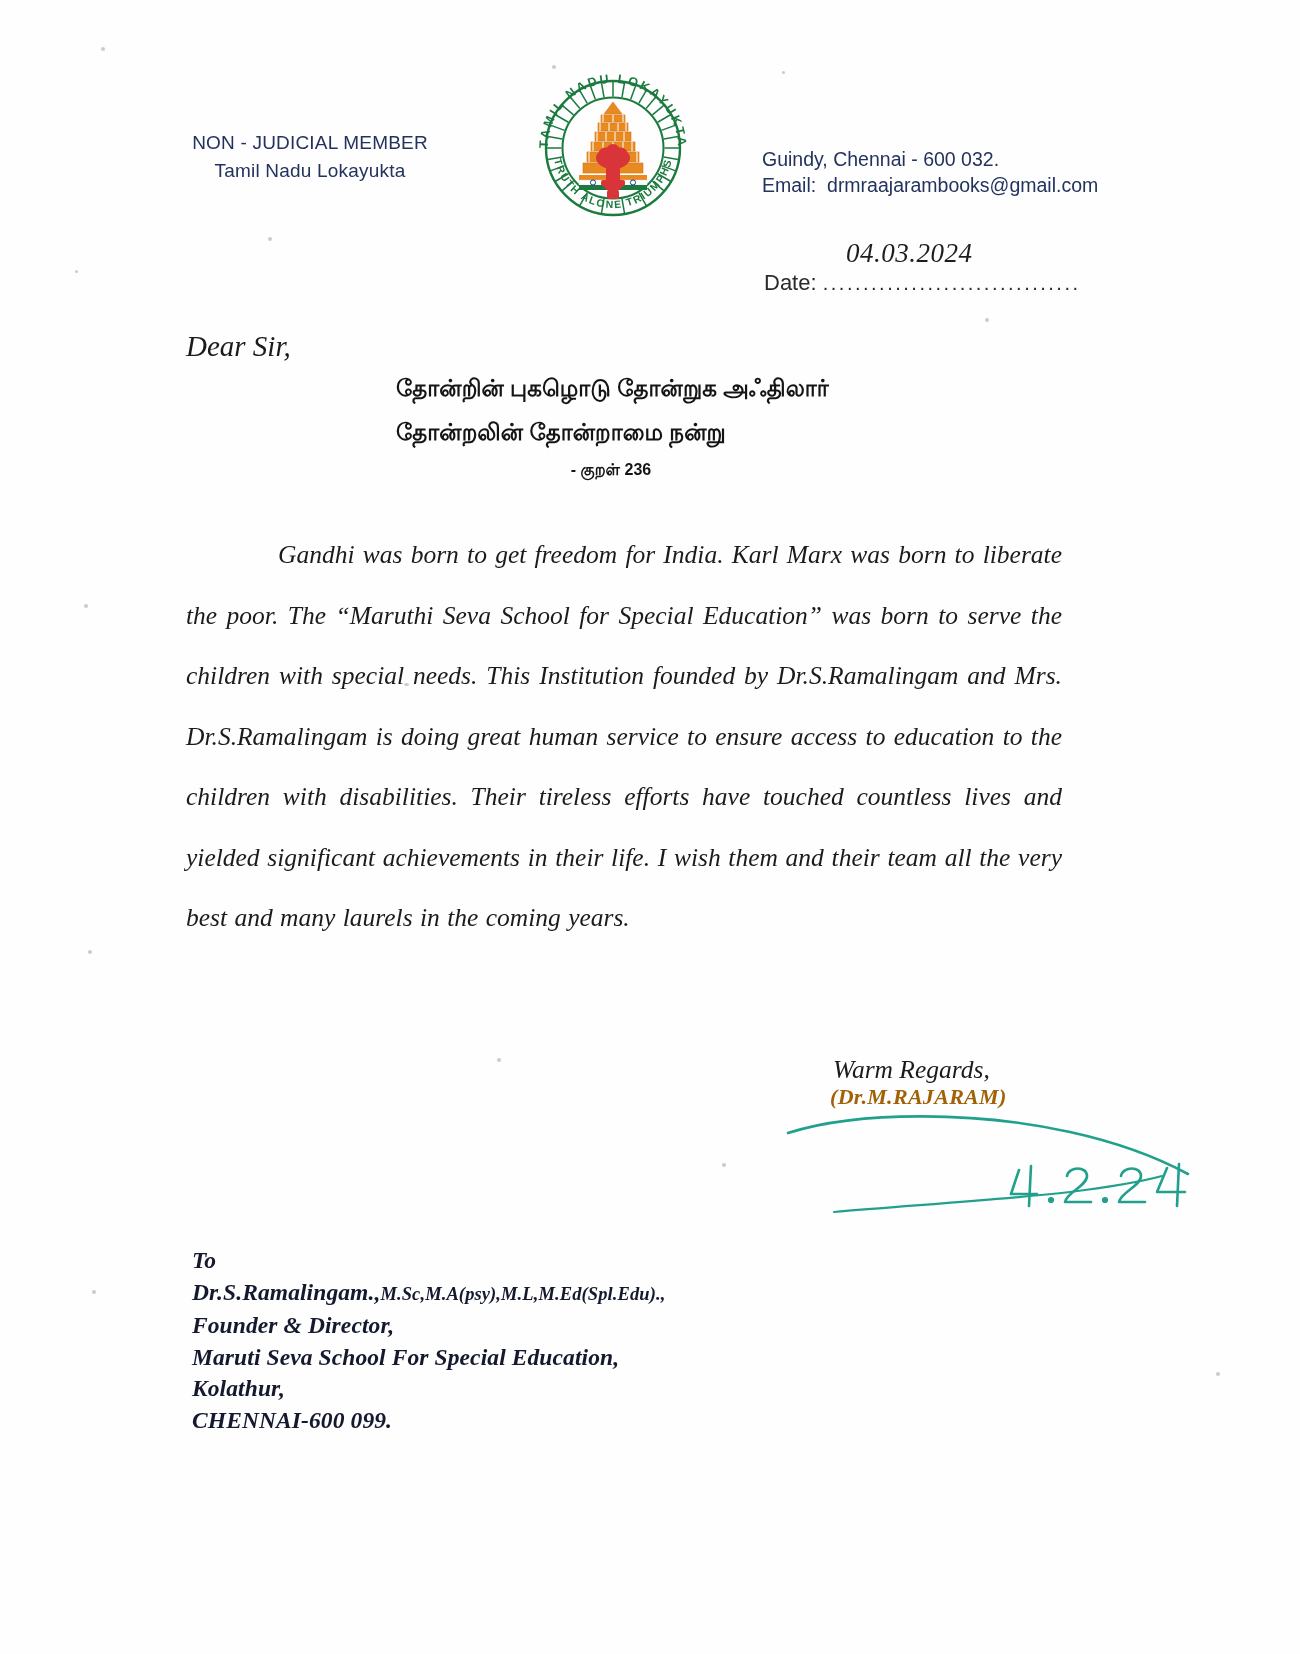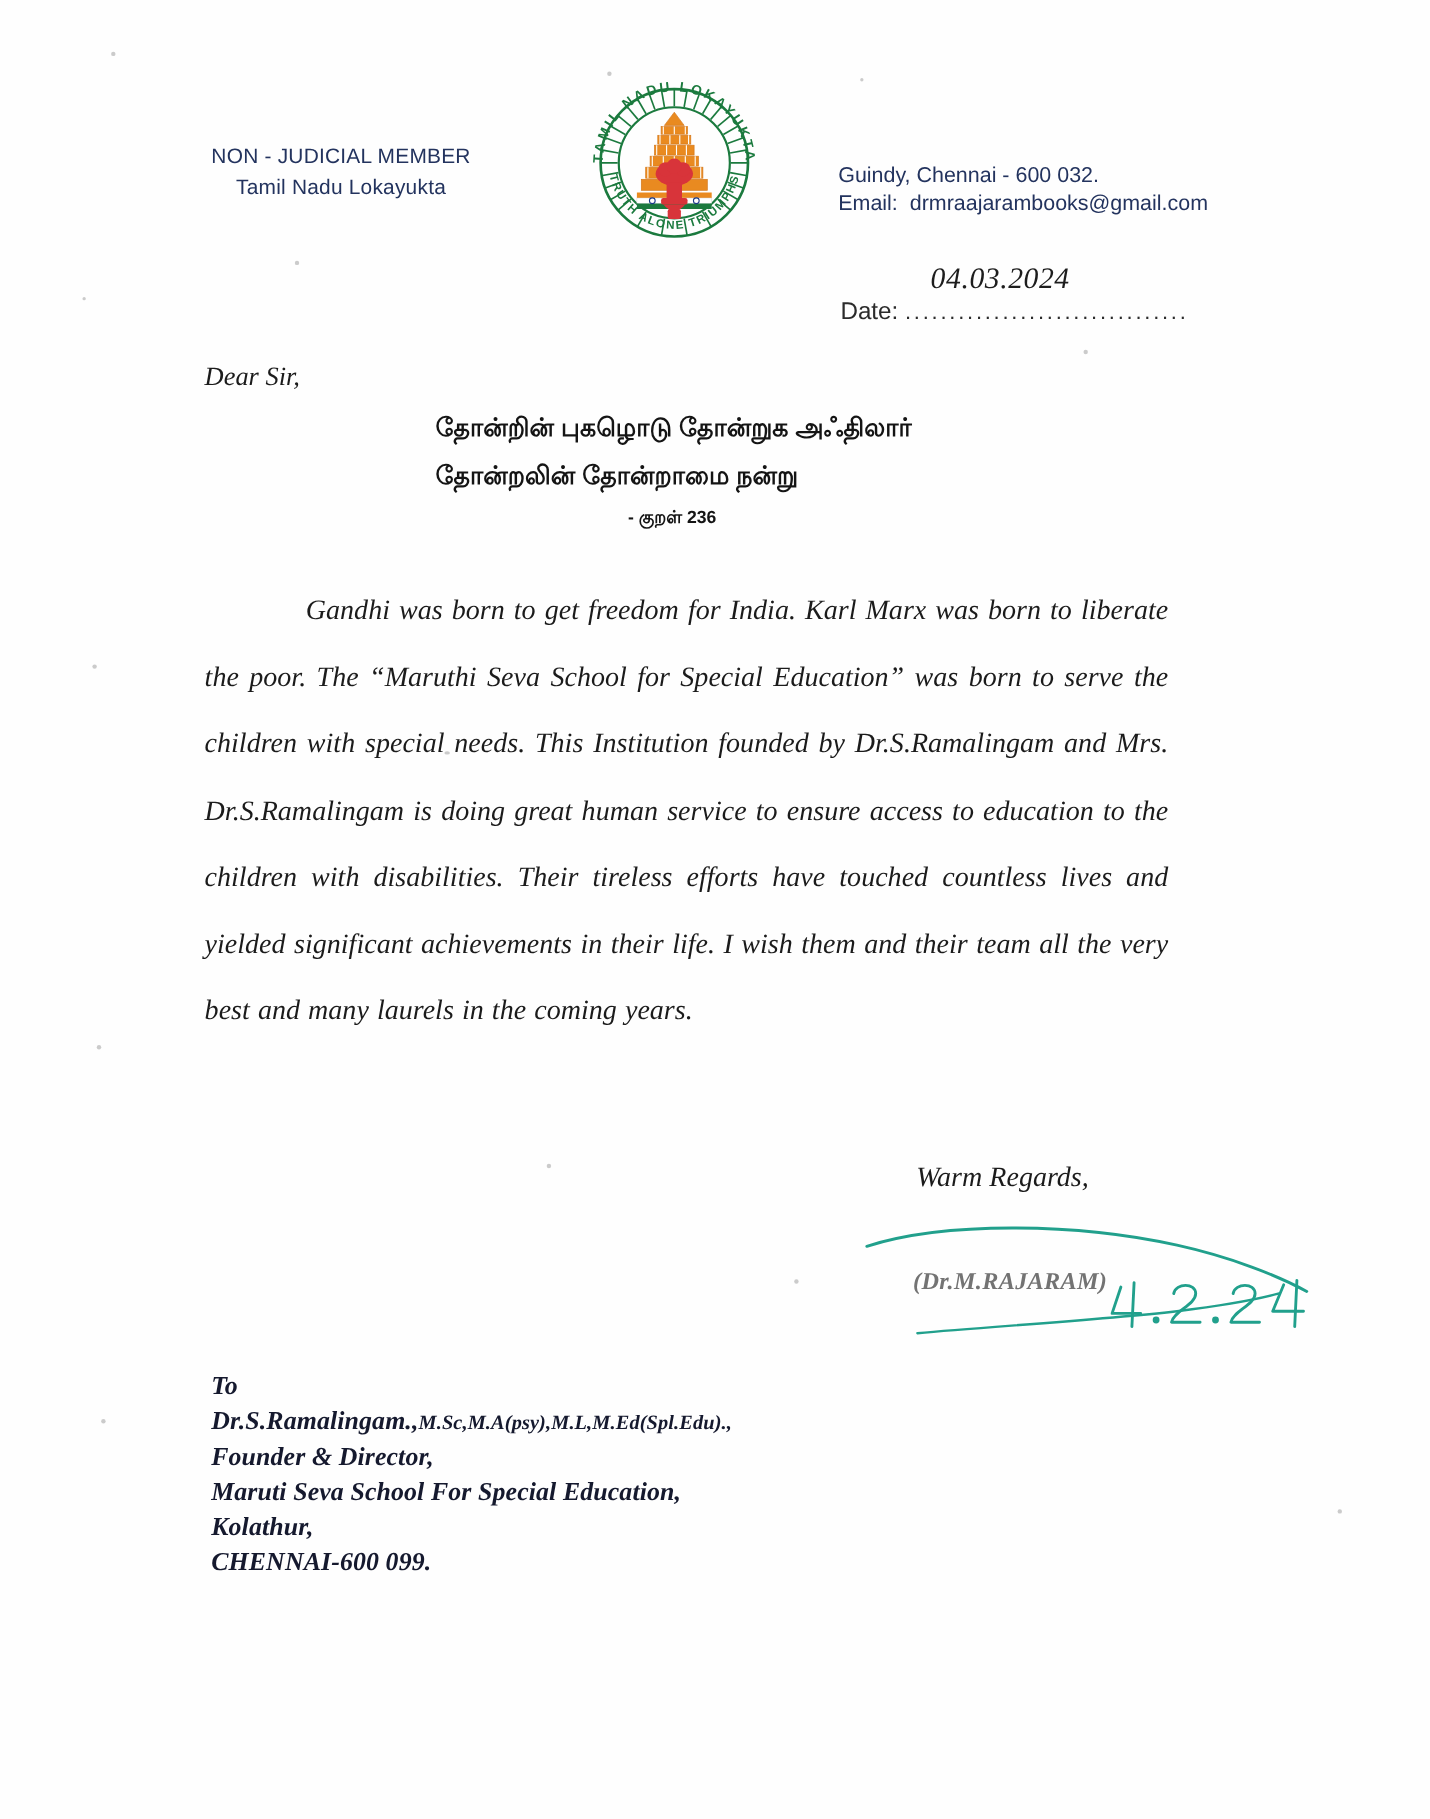--- a/index.html
+++ b/index.html
@@ -119,21 +119,21 @@
   .dots {
     letter-spacing: 2.5px;
     font-size: 20px;
   }
 
   
   .salutation {
     position: absolute;
     left: 186px;
     top: 330px;
-    font-size: 24px;
+    font-size: 29px;
     font-style: italic;
     color: #1b1b1b;
   }
 
   
   .couplet {
     position: absolute;
     left: 396px;
     top: 366px;
     width: 620px;
@@ -177,25 +177,25 @@
     left: 833px;
     top: 1055px;
     font-size: 25.5px;
     font-style: italic;
     color: #1b1b1b;
     text-align: right;
   }
   .signer-name {
     position: absolute;
     left: 830px;
-    top: 1152px;
+    top: 1084px;
     font-size: 22px;
     font-weight: bold;
     font-style: italic;
-    color: #737373;
+    color: #a16207;
     letter-spacing: .3px;
   }
   .signature {
     position: absolute;
     left: 770px;
     top: 1090px;
     width: 420px;
     height: 130px;
   }
   .hand-date {

